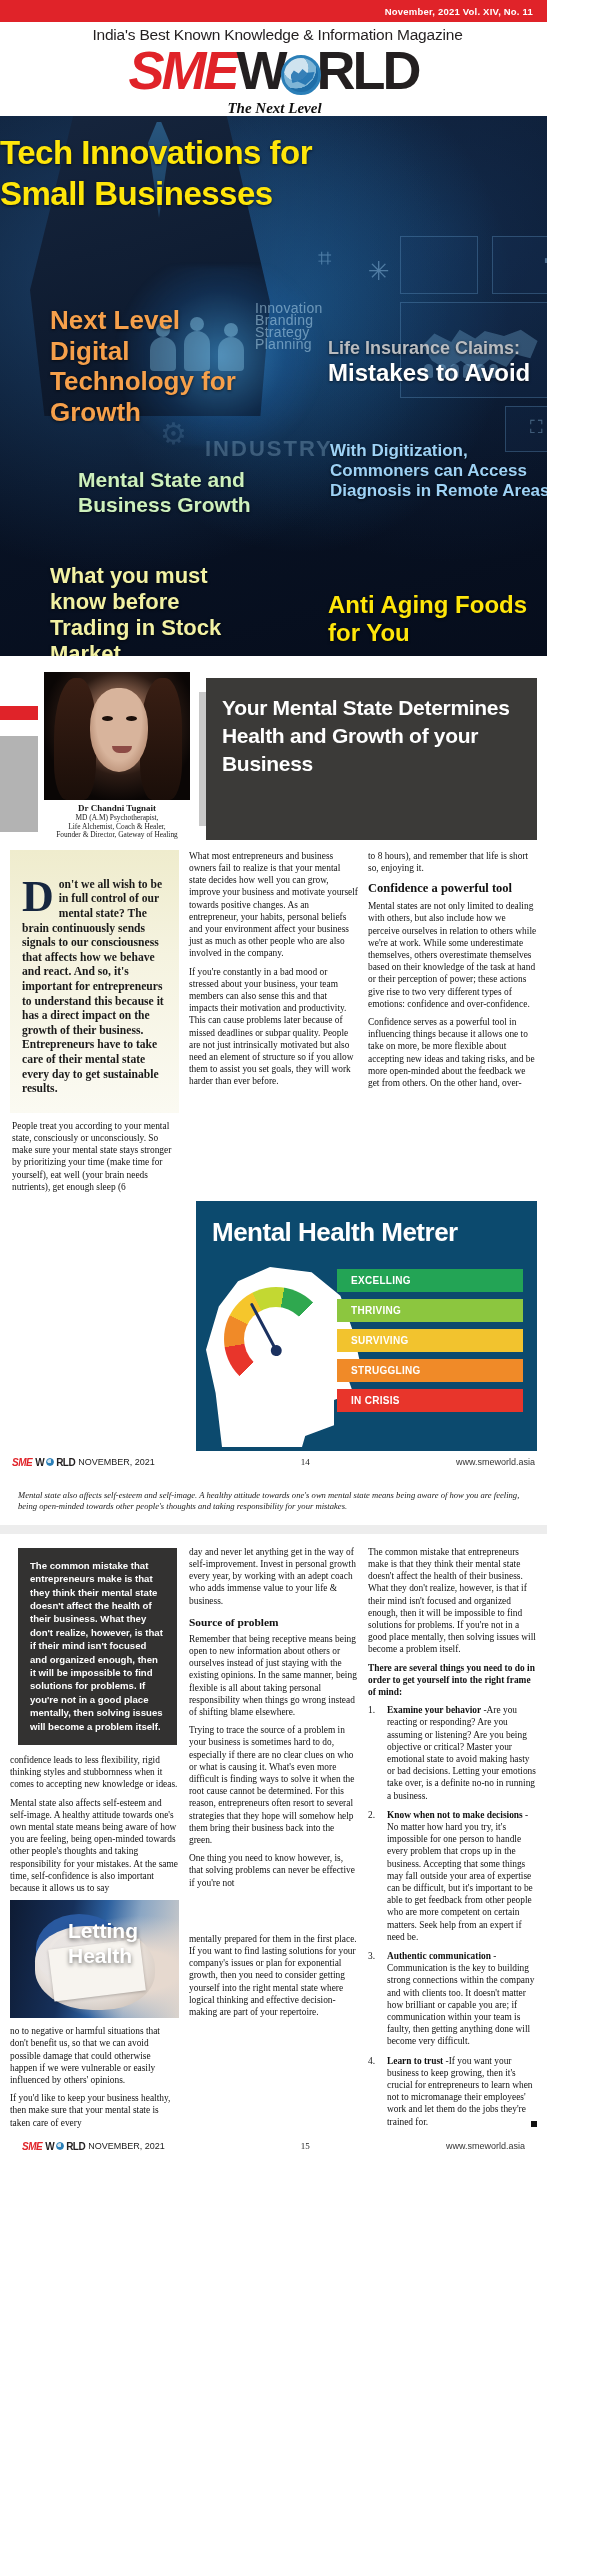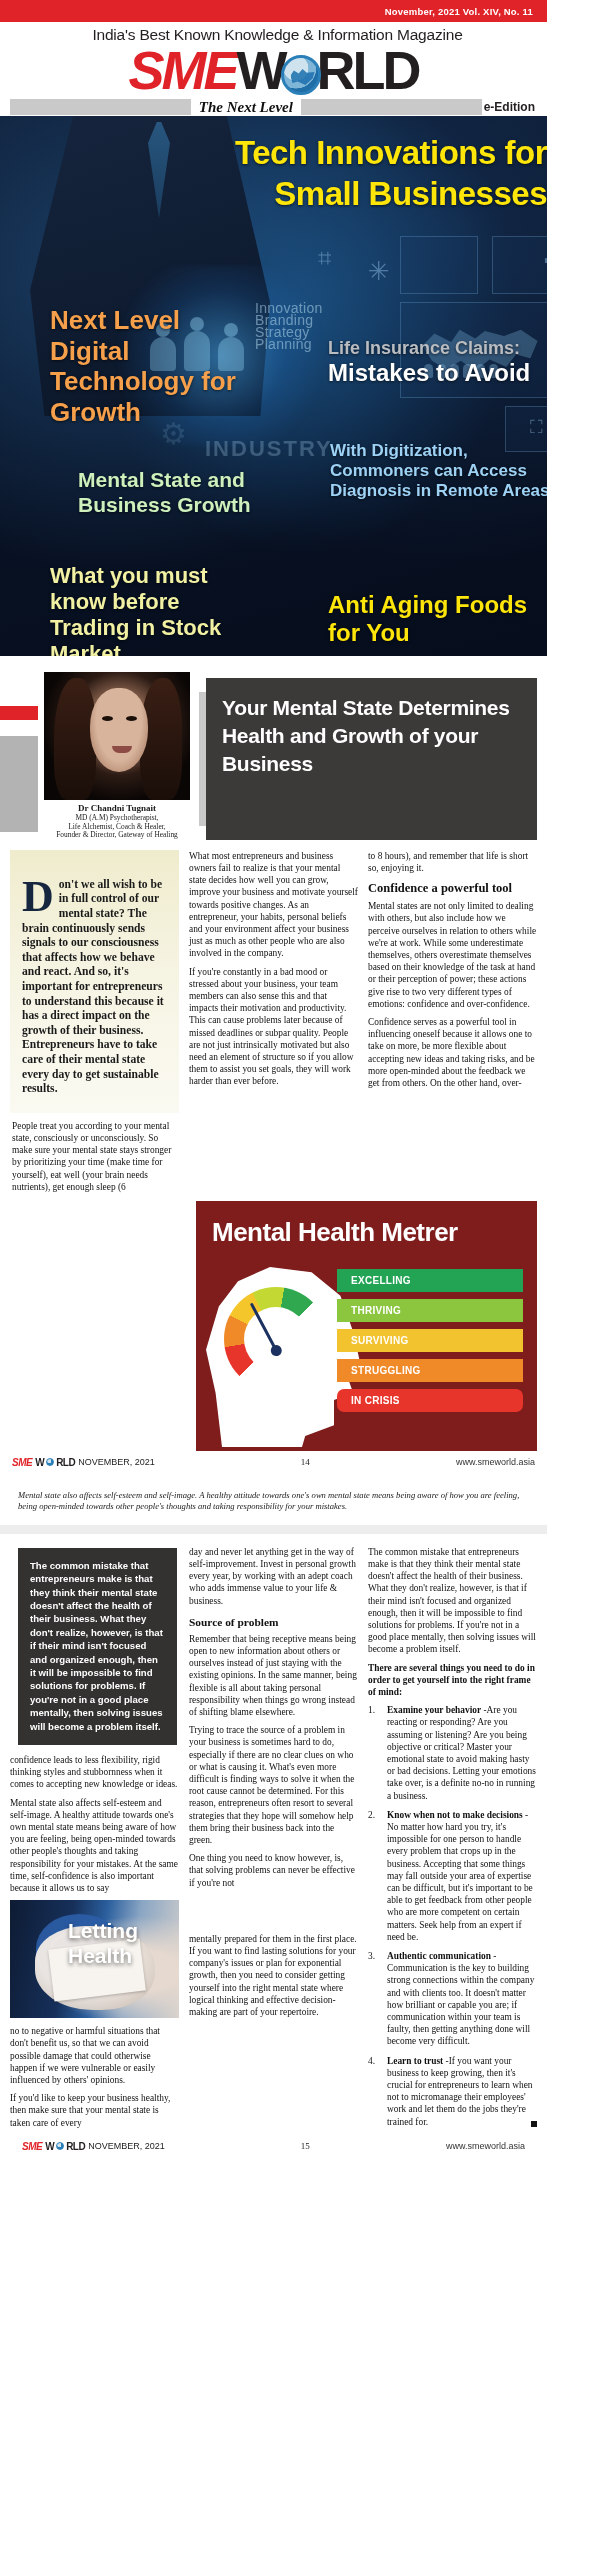--- a/index.html
+++ b/index.html
@@ -74,20 +74,21 @@
     opacity:.85;
   }
   .logo-d { color:#231f20; }
   .sub-row {
     display: flex;
     align-items: center;
     height: 18px;
     margin-top: -8px;
     padding: 0 8px 0 10px;
     gap: 2px;
+    flex-direction: column;
   }
   .grey-strip { background:#c9c9c9; height: 16px; flex: 1; }
   .next-level {
     font-family: "Liberation Serif", serif;
     font-style: italic;
     font-weight: bold;
     font-size: 15px;
     color:#111;
     padding: 0 6px;
     white-space: nowrap;
@@ -163,21 +164,21 @@
     position:absolute; left:420px; top:210px; width:120px; height:62px;
     background:rgba(130,190,230,.30);
     clip-path: polygon(2% 32%, 12% 12%, 26% 26%, 33% 6%, 46% 20%, 54% 8%, 70% 16%, 84% 6%, 98% 24%, 92% 52%, 80% 46%, 72% 66%, 58% 54%, 46% 72%, 34% 56%, 22% 70%, 10% 56%);
   }
   .art-dot-row{ position:absolute; display:flex; gap:4px; }
   .art-dot-row u{ width:9px; height:14px; background:rgba(140,195,235,.35);
     border-radius:5px 5px 2px 2px; text-decoration:none; }
 
   .cover-title {
     position: relative;
-    text-align: right;
+    text-align: left;
     padding-top: 16px;
     font-family: "Liberation Sans", sans-serif;
     font-weight: bold;
     font-size: 33px;
     line-height: 41px;
     color: #ffe60a;
     letter-spacing: -.5px;
     text-shadow: 0 1px 3px rgba(0,0,0,.65);
   }
   .teaser {
@@ -299,21 +300,21 @@
     line-height: 34px;
     font-weight:bold;
     padding: 2px 5px 0 0;
     color:#16263f;
     font-family:"Liberation Serif", serif;
   }
   .qflow { font-size: 9.4px; line-height:12.2px; font-weight:normal; }
 
   
   .meter {
-    background:#7f1d1d;
+    background:#0c4a6e;
     height: 250px;
     position: relative;
     overflow: hidden;
   }
   .meter h2{
     font-family:"Liberation Sans", sans-serif;
     font-weight:bold;
     color:#fff;
     font-size: 26px;
     letter-spacing:-.5px;
@@ -353,21 +354,21 @@
     font-family:"Liberation Sans", sans-serif;
     font-weight:bold; font-size:10px; color:#fff;
     padding: 6px 0 6px 14px;
     margin-bottom: 7px;
     letter-spacing:.3px;
   }
   .lg-1{ background:#23a455; }
   .lg-2{ background:#8cc63f; }
   .lg-3{ background:#f2c32e; }
   .lg-4{ background:#f08a28; }
-  .lg-5{ background:#e8352b;border-radius:7px; }
+  .lg-5{ background:#e8352b; }
 
   
   .pg-footer{
     display:flex; align-items:center; justify-content:space-between;
     padding: 6px 12px 2px 12px;
     font-family:"Liberation Sans", sans-serif;
     font-size: 8.6px;
     color:#222;
   }
   .foot-logo { display:flex; align-items:center; gap:3px; }
@@ -584,21 +585,21 @@
 
       <div class="col">
         <p>What most entrepreneurs and business owners fail to realize is that your mental state decides how well you can grow, improve your business and motivate yourself towards positive changes. As an entrepreneur, your habits, personal beliefs and your environment affect your business just as much as other people who are also involved in the company.</p>
         <p>If you're constantly in a bad mood or stressed about your business, your team members can also sense this and that impacts their motivation and productivity. This can cause problems later because of missed deadlines or subpar quality. People are not just intrinsically motivated but also need an element of structure so if you allow them to assist you set goals, they will work harder than ever before.</p>
       </div>
 
       <div class="col">
         <p>to 8 hours), and remember that life is short so, enjoying it.</p>
         <h3>Confidence a powerful tool</h3>
         <p>Mental states are not only limited to dealing with others, but also include how we perceive ourselves in relation to others while we're at work. While some underestimate themselves, others overestimate themselves based on their knowledge of the task at hand or their perception of power; these actions give rise to two very different types of emotions: confidence and over-confidence.</p>
-        <p>Confidence serves as a powerful tool in influencing oneself because it allows one to take on more, be more flexible about accepting new ideas and taking risks, and be more open-minded about the feedback we get from others. On the other hand, over-</p>
+        <p>Confidence serves as a powerful tool in influencing things because it allows one to take on more, be more flexible about accepting new ideas and taking risks, and be more open-minded about the feedback we get from others. On the other hand, over-</p>
       </div>
     </div>
 
     <div class="meter" style="margin: 8px 10px 0 196px;">
       <h2>Mental Health Metrer</h2>
       <div class="head-silhouette"></div>
       <div class="gauge"></div>
       <div class="needle"></div>
       <div class="legend">
         <div class="lg-1">EXCELLING</div>

